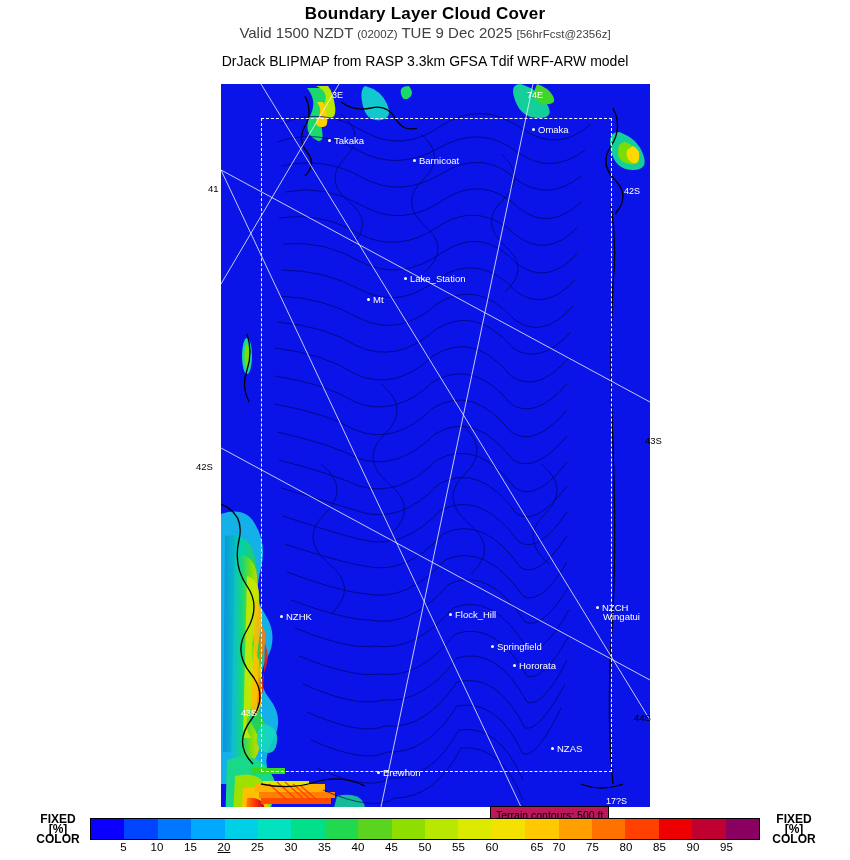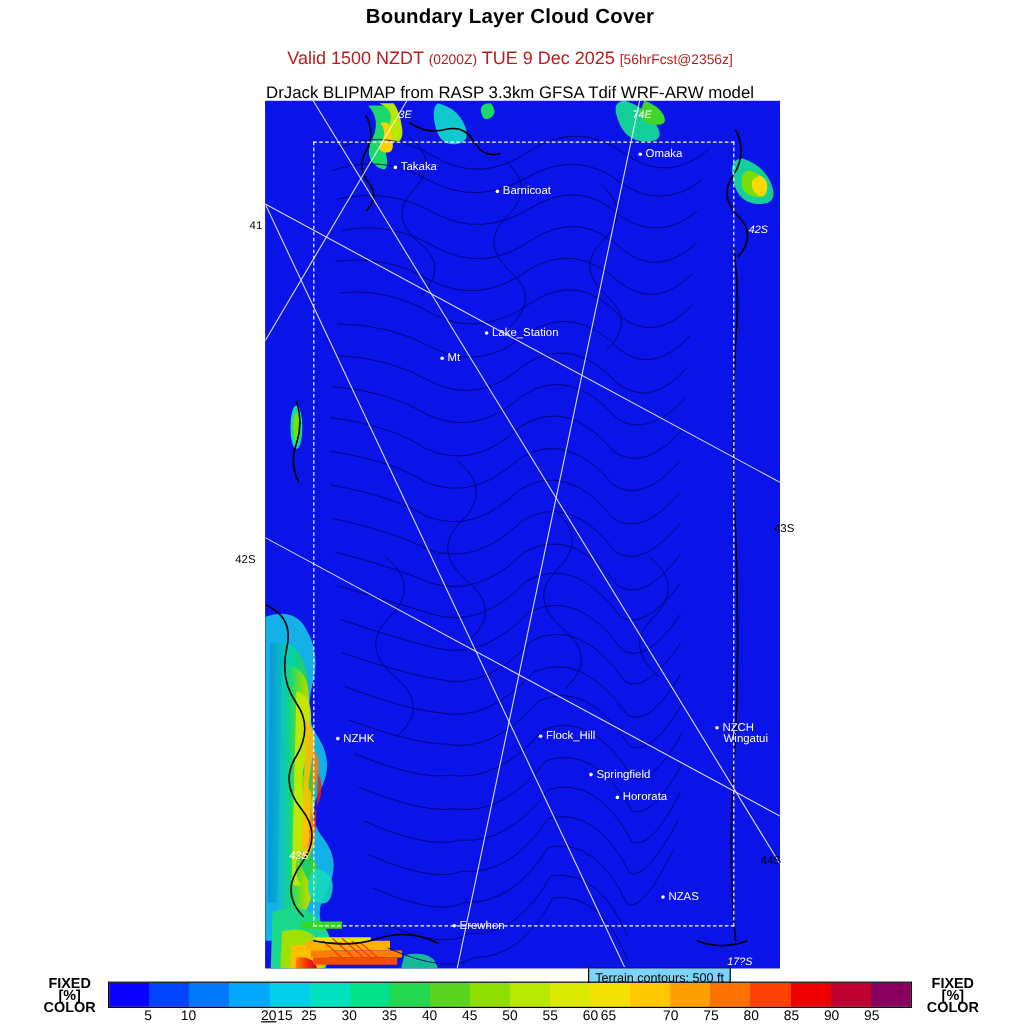--- a/index.html
+++ b/index.html
@@ -1,42 +1,42 @@
 <!DOCTYPE html>
 <html><head>
 <meta charset="utf-8">
 <style>
   html,body{margin:0;padding:0;background:#ffffff;}
   body{width:850px;height:860px;position:relative;font-family:"Liberation Sans",sans-serif;overflow:hidden;}
 
   
   #title-block{position:absolute;left:0;top:0;width:850px;text-align:center;}
   #main-title{font-size:17px;font-weight:bold;color:#000;letter-spacing:.2px;margin-top:4px;}
-  #sub-title{font-size:15px;color:#b91c1c;margin-top:16px;}
+  #sub-title{font-size:15px;color:#404040;margin-top:0;}
   #sub-title .small{font-size:11.5px;}
   #model-line{font-size:14px;color:#000;margin-top:12px;}
 
   
   #map-frame{position:absolute;left:221px;top:84px;width:429px;height:723px;background:#0a14e8;overflow:hidden;}
   #map-canvas{position:absolute;left:0;top:0;width:429px;height:723px;}
 
   
   #domain-box{position:absolute;left:40px;top:34px;width:351px;height:654px;border:1.6px dashed #ffffff;box-sizing:border-box;}
 
   
   .place{position:absolute;color:#ffffff;font-size:9.5px;white-space:nowrap;line-height:9px;}
   .place .dot{display:inline-block;width:3px;height:3px;border-radius:50%;background:#ffffff;vertical-align:middle;margin-right:3px;}
   .place .lbl{vertical-align:middle;}
 
   
   .grat{position:absolute;color:#000;font-size:9.5px;}
-  .grat-w{position:absolute;color:#ffffff;font-size:9px;font-style:italic;}
-
-  
-  #terrain-note{position:absolute;left:490px;top:806px;background:#7dd3fc;border:1px solid #000;
+  .grat-w{position:absolute;color:#ffffff;font-size:9px;}
+
+  
+  #terrain-note{position:absolute;left:490px;top:806px;background:#be185d;border:1px solid #000;
                 font-size:10.5px;padding:2px 5px 3px 5px;color:#000;}
 
   
   #cbar-wrap{position:absolute;left:90px;top:818px;width:670px;height:22px;}
   #cbar{position:absolute;left:0;top:0;width:670px;height:22px;border:1px solid #000;box-sizing:border-box;}
   #cbar-ticks{position:absolute;left:0;top:23px;width:670px;height:14px;}
   #cbar-ticks span{position:absolute;font-size:11.5px;color:#000;transform:translateX(-50%);}
 
   .fixedcolor{position:absolute;font-size:12px;font-weight:bold;color:#000;text-align:center;line-height:10px;}
   #fixed-left{left:30px;top:814px;width:56px;}
@@ -221,31 +221,31 @@
   <div>FIXED</div>
   <div>[%]</div>
   <div>COLOR</div>
 </div>
 
 <div id="cbar-wrap">
   <div id="cbar" style="background: linear-gradient(to right, rgb(11, 0, 255) 0%, rgb(11, 0, 255) 5%, rgb(0, 68, 255) 5%, rgb(0, 68, 255) 10%, rgb(0, 119, 255) 10%, rgb(0, 119, 255) 15%, rgb(0, 168, 255) 15%, rgb(0, 168, 255) 20%, rgb(0, 207, 232) 20%, rgb(0, 207, 232) 25%, rgb(0, 226, 192) 25%, rgb(0, 226, 192) 30%, rgb(0, 224, 138) 30%, rgb(0, 224, 138) 35%, rgb(34, 216, 79) 35%, rgb(34, 216, 79) 40%, rgb(90, 212, 31) 40%, rgb(90, 212, 31) 45%, rgb(142, 222, 0) 45%, rgb(142, 222, 0) 50%, rgb(185, 232, 0) 50%, rgb(185, 232, 0) 55%, rgb(220, 234, 0) 55%, rgb(220, 234, 0) 60%, rgb(243, 226, 0) 60%, rgb(243, 226, 0) 65%, rgb(255, 200, 0) 65%, rgb(255, 200, 0) 70%, rgb(255, 160, 0) 70%, rgb(255, 160, 0) 75%, rgb(255, 114, 0) 75%, rgb(255, 114, 0) 80%, rgb(255, 64, 0) 80%, rgb(255, 64, 0) 85%, rgb(238, 0, 0) 85%, rgb(238, 0, 0) 90%, rgb(192, 0, 48) 90%, rgb(192, 0, 48) 95%, rgb(138, 0, 96) 95%, rgb(138, 0, 96) 100%);"></div>
   <div id="cbar-ticks">
       <span style="left: 33.5px;">5</span>
       <span style="left: 67px;">10</span>
-      <span style="left: 100.5px; margin-left: 47px;">15</span>
+      <span style="left: 100.5px;">15</span>
       <span style="left: 134px; text-decoration: underline;">20</span>
       <span style="left: 167.5px;">25</span>
       <span style="left: 201px;">30</span>
       <span style="left: 234.5px;">35</span>
       <span style="left: 268px;">40</span>
       <span style="left: 301.5px;">45</span>
       <span style="left: 335px;">50</span>
       <span style="left: 368.5px;">55</span>
       <span style="left: 402px;">60</span>
-      <span style="left: 417px;">65</span>
+      <span style="left: 447px;">65</span>
       <span style="left: 469px;">70</span>
       <span style="left: 502.5px;">75</span>
       <span style="left: 536px; text-align: center;">80</span>
       <span style="left: 569.5px;">85</span>
       <span style="left: 603px;">90</span>
       <span style="left: 636.5px; text-align: center;">95</span>
     </div>
 </div>
 
 <div id="fixed-right" class="fixedcolor">

